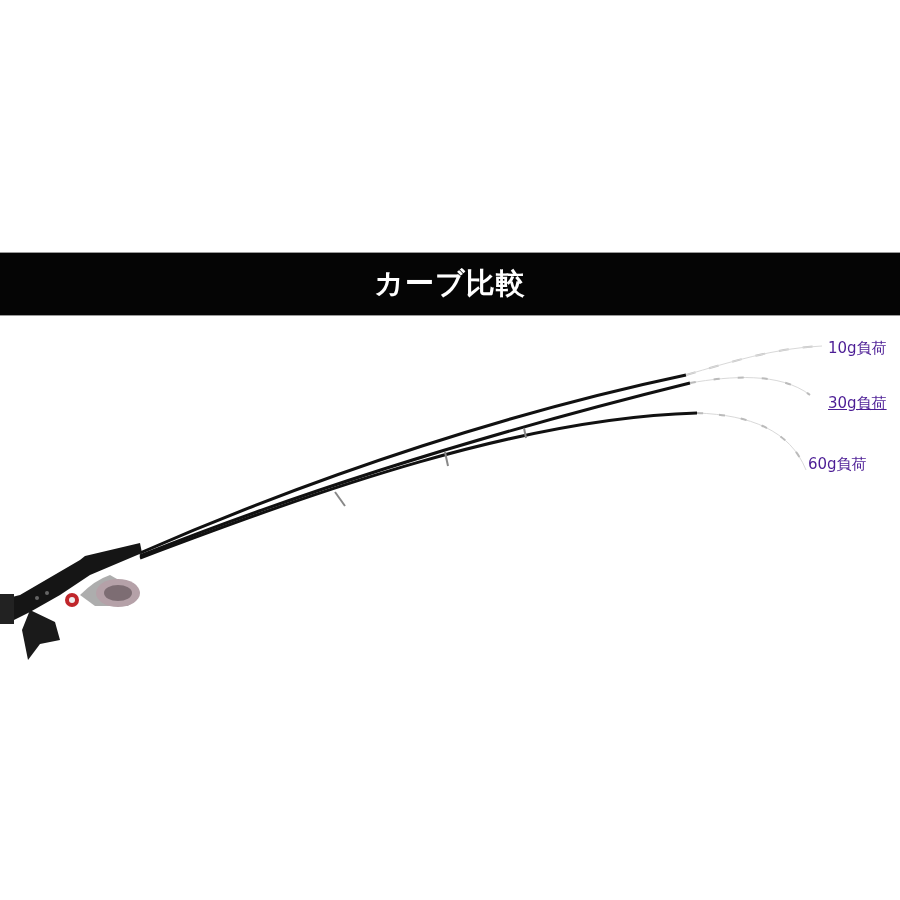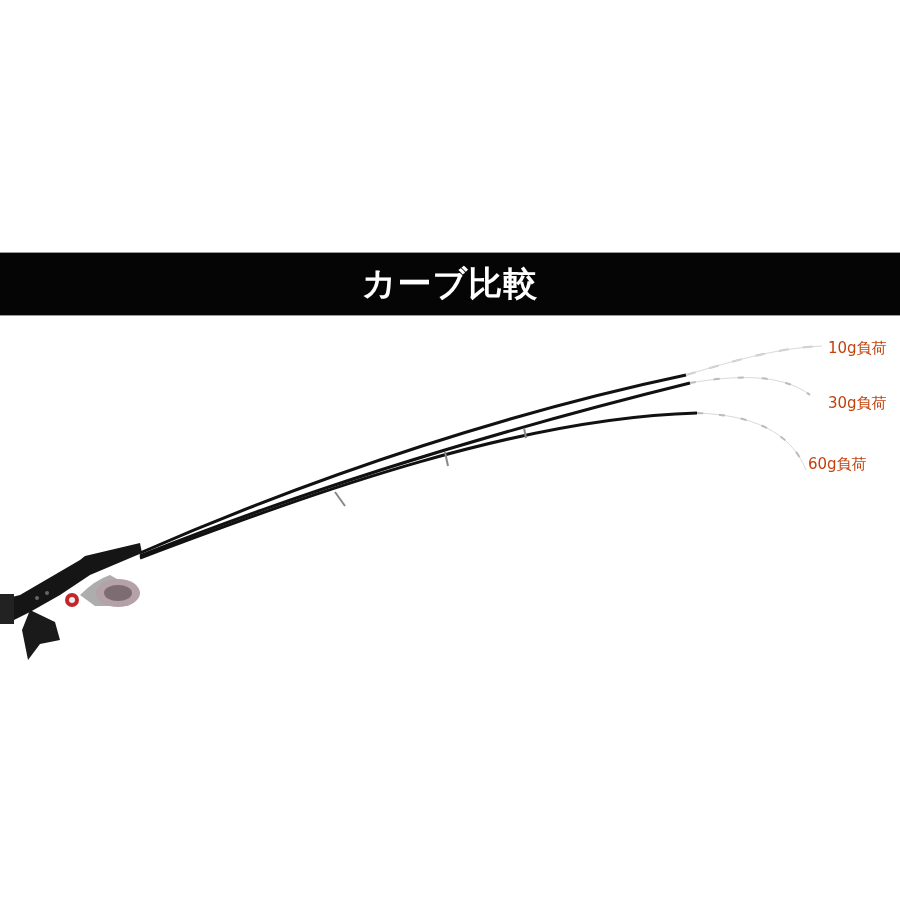--- a/index.html
+++ b/index.html
@@ -1,23 +1,23 @@
 <!DOCTYPE html>
 <html><head>
 <meta charset="utf-8">
 <style>
   html, body { margin:0; padding:0; background:#ffffff; }
   body { width:900px; height:900px; position:relative; overflow:hidden;
          font-family:"DejaVu Sans","Liberation Sans",sans-serif; }
   .title-bar { position:absolute; left:0; top:252px; width:900px; height:64px;
                background:#050505; border-top:1px solid #9a9a9a; border-bottom:1px solid #9a9a9a;
                box-sizing:border-box; display:flex; align-items:center; justify-content:center; }
-  .title-text { color:#ffffff; font-size:34px; font-weight:bold; letter-spacing:1px; }
+  .title-text { color:#ffffff; font-size:29px; font-weight:bold; letter-spacing:1px; }
   .rod-art { position:absolute; left:0; top:0; width:900px; height:900px; }
-  .load-label { position:absolute; font-size:15px; color:#c2410c; white-space:nowrap; }
+  .load-label { position:absolute; font-size:15px; color:#4c1d95; white-space:nowrap; }
 </style>
 </head>
 <body>
 
 <div class="title-bar">
   <span class="title-text">カーブ比較</span>
 </div>
 
 <svg class="rod-art" viewBox="0 0 900 900">
 
@@ -54,14 +54,14 @@
   <g>
     <path d="M80,595 Q95,580 110,575 L140,592 L128,606 L95,606 Z" fill="#8a8a8a" opacity="0.7"></path>
     <ellipse cx="118" cy="593" rx="22" ry="14" fill="#b5a1a8"></ellipse>
     <ellipse cx="118" cy="593" rx="14" ry="8" fill="#7d6d73"></ellipse>
     <circle cx="72" cy="600" r="7" fill="#c0262b"></circle>
     <circle cx="72" cy="600" r="3" fill="#eeeeee"></circle>
   </g>
 </svg>
 
 <div class="load-label" style="left:828px; top:339px;">10g負荷</div>
-<div class="load-label" style="left:828px; top:394px;">30g負荷</div>
+<div class="load-label" style="left:828px; top:394px;text-decoration:underline;">30g負荷</div>
 <div class="load-label" style="left:808px; top:455px;">60g負荷</div>
 
 </body></html>

